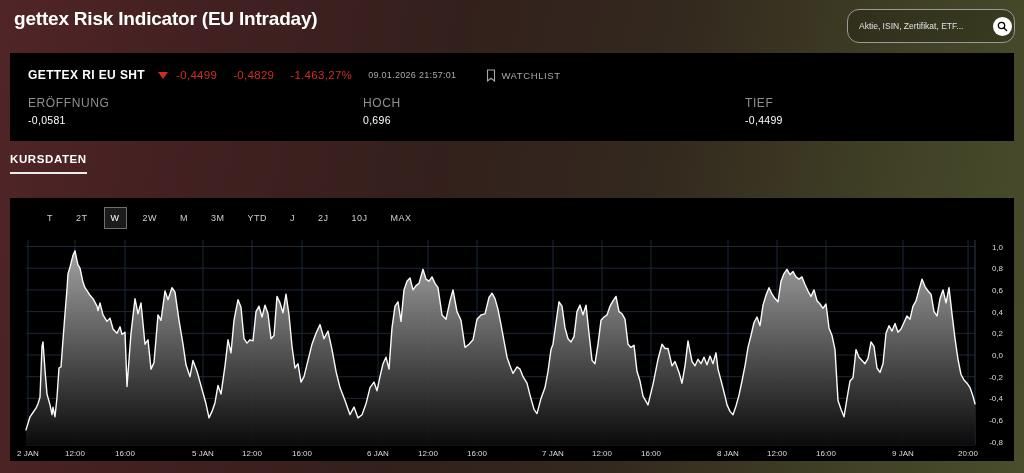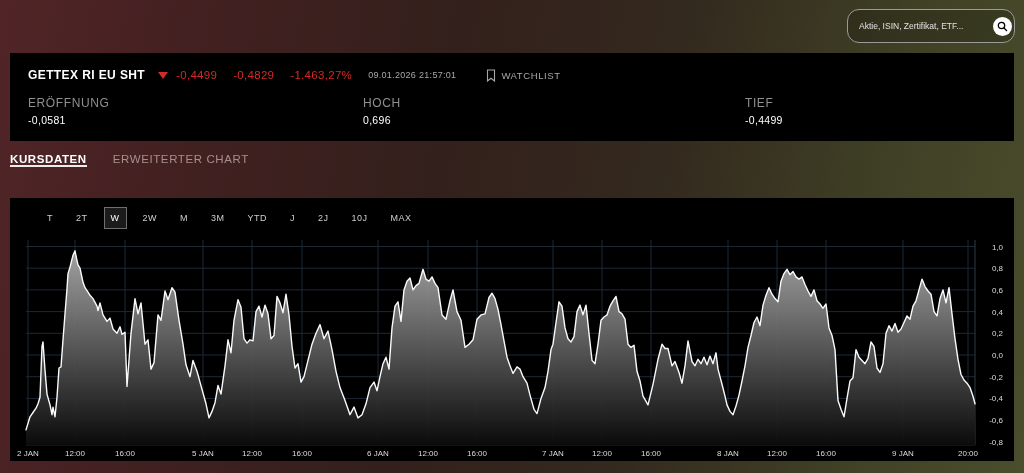--- a/index.html
+++ b/index.html
@@ -38,34 +38,35 @@
   .ticker-ts { color:#a7a7a7; font-size:9px; letter-spacing:0.3px; margin-right:30px; }
   .watchlist { display:flex; align-items:center; cursor:pointer; }
   .watchlist-label { color:#a7a7a7; font-size:9.5px; letter-spacing:0.6px; margin-left:5px; }
   .stats-row { position:absolute; left:18px; top:43px; width:960px; }
   .stat { position:absolute; top:0; }
   .stat-label { color:#8f8f8f; font-size:12px; letter-spacing:0.6px; }
   .stat-value { color:#fff; font-size:10.5px; margin-top:4px; letter-spacing:0.3px; }
   .stat.open { left:0; } .stat.high { left:335px; } .stat.low { left:688px;margin-left:29px; }
   
   .tabs { position:absolute; left:10px; top:153px; display:flex; gap:26px; }
-  .tab { font-size:11.5px; letter-spacing:0.6px; color:#a78f8f; cursor:pointer; }
+  .tab { font-size:11.5px; letter-spacing:0.6px; color:#a78f8f; padding-bottom:7px; cursor:pointer; }
   .tab.active { color:#fff; font-weight:bold; border-bottom:2px solid #ececec; }
   
   .chart-panel { position:absolute; left:10px; top:198px; width:1004px; height:263px; background:#000; }
   .ranges { position:absolute; left:30px; top:9px; display:flex; align-items:center; gap:9px; z-index:2; }
   .range-btn { color:#cfcfcf; font-size:9px; letter-spacing:0.5px; padding:5px 6px; border:1px solid transparent; cursor:pointer; }
   .range-btn.selected { border:1px solid #6f6f6f; background:#1b1b1b; color:#fff; }
   .chart-svg { position:absolute; left:0; top:0; }
 </style>
 </head>
 <body>
 
 <div class="page">
 
+  <div class="page-title">gettex Risk Indicator (EU Intraday)</div>
   <div class="search-wrap">
     <input class="search-input" type="text" placeholder="Aktie, ISIN, Zertifikat, ETF..." style="">
     <div class="search-btn">
       <svg width="11" height="11" viewBox="0 0 11 11">
         <circle cx="4.5" cy="4.5" r="3.2" fill="none" stroke="#000" stroke-width="1.3"></circle>
         <line x1="7" y1="7" x2="10" y2="10" stroke="#000" stroke-width="1.3"></line>
       </svg>
     </div>
   </div>
 
@@ -95,21 +96,20 @@
       </div>
       <div class="stat low">
         <div class="stat-label">TIEF</div>
         <div class="stat-value">-0,4499</div>
       </div>
     </div>
   </div>
 
   <div class="tabs" id="tabs">
       <div class="tab active">KURSDATEN</div>
-      <div class="tab">ERWEITERTER CHART</div>
     </div>
 
   <div class="chart-panel">
     <div class="ranges" id="ranges">
         <div class="range-btn">T</div>
         <div class="range-btn">2T</div>
         <div class="range-btn selected">W</div>
         <div class="range-btn">2W</div>
         <div class="range-btn">M</div>
         <div class="range-btn">3M</div>

